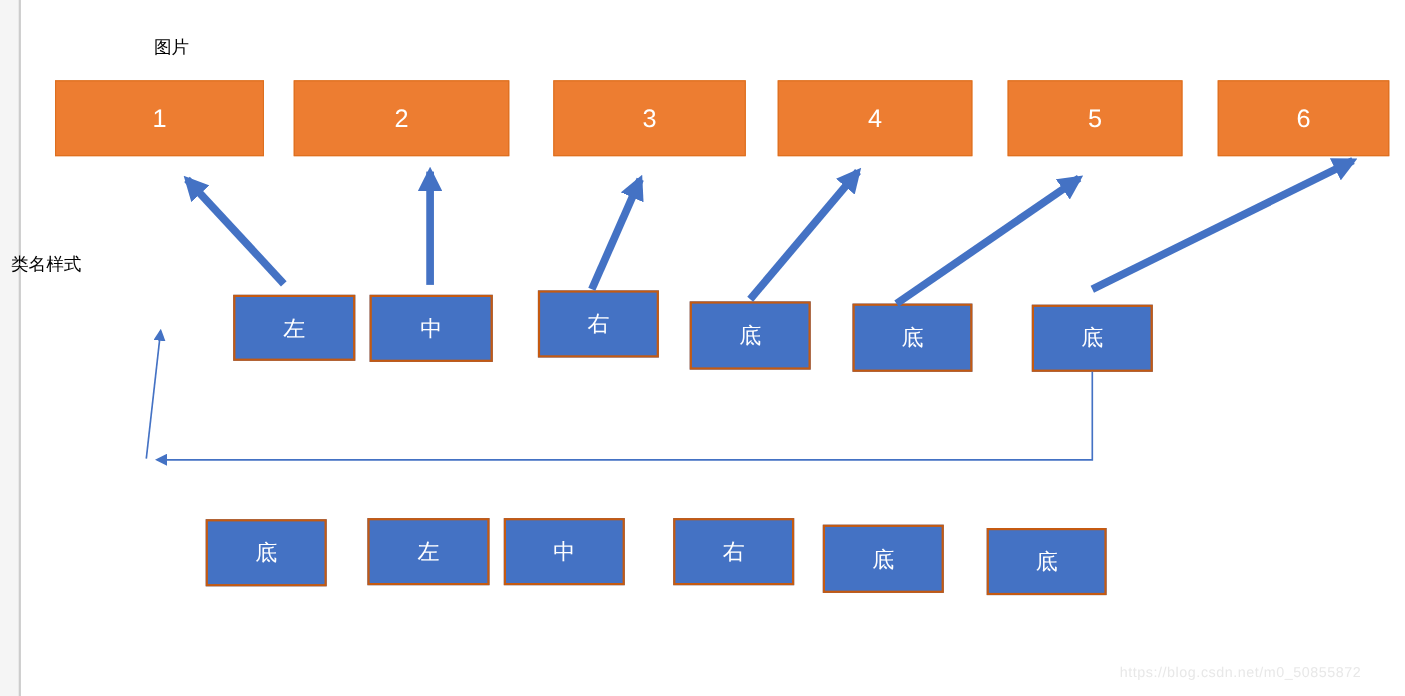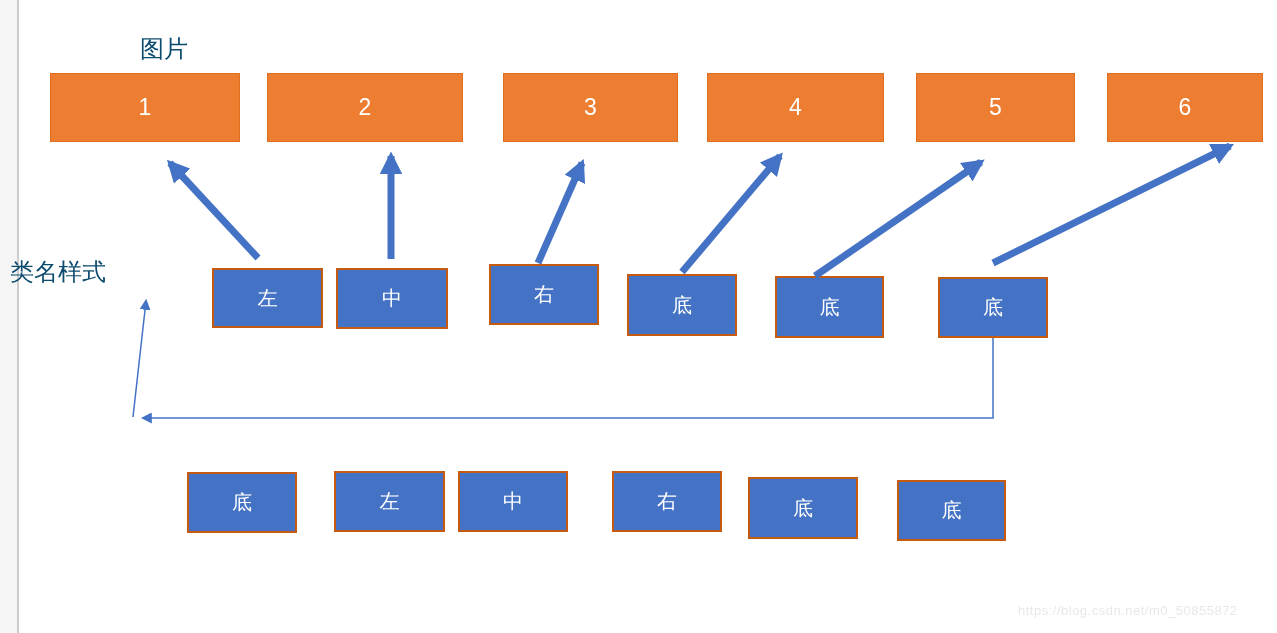--- a/index.html
+++ b/index.html
@@ -16,22 +16,22 @@
   }
   .left-strip {
     position: absolute;
     left: 0; top: 0;
     width: 17px; height: 633px;
     background: #f5f5f5;
     border-right: 2px solid #cccccc;
   }
   .free-label {
     position: absolute;
-    color: #0c4a6e;
-    font-size: 24px;
+    color: #000000;
+    font-size: 16px;
     white-space: nowrap;
   }
   .obox {
     position: absolute;
     background: #ED7D31;
     border: 1px solid #dd6f1f;
     color: #ffffff;
     display: flex;
     align-items: center;
     justify-content: center;
@@ -74,21 +74,21 @@
 
   <div class="free-label" style="left:140px; top:33px;">图片</div>
 
   <div class="obox" style="left:50px;  top:73px; width:190px; height:69px;">1</div>
   <div class="obox" style="left:267px; top:73px; width:196px; height:69px;">2</div>
   <div class="obox" style="left:503px; top:73px; width:175px; height:69px;">3</div>
   <div class="obox" style="left:707px; top:73px; width:177px; height:69px;">4</div>
   <div class="obox" style="left:916px; top:73px; width:159px; height:69px;">5</div>
   <div class="obox" style="left:1107px; top:73px; width:156px; height:69px;">6</div>
 
-  <div class="free-label" style="left:10px; top:230px;margin-top:26px;">类名样式</div>
+  <div class="free-label" style="left:10px; top:230px;">类名样式</div>
 
   <div class="bbox" style="left:212px; top:268px; width:111px; height:60px;">左</div>
   <div class="bbox" style="left:336px; top:268px; width:112px; height:61px;">中</div>
   <div class="bbox" style="left:489px; top:264px; width:110px; height:61px;">右</div>
   <div class="bbox" style="left:627px; top:274px; width:110px; height:62px;">底</div>
   <div class="bbox" style="left:775px; top:276px; width:109px; height:62px;">底</div>
   <div class="bbox" style="left:938px; top:277px; width:110px; height:61px;">底</div>
 
   <div class="bbox" style="left:187px; top:472px; width:110px; height:61px;">底</div>
   <div class="bbox" style="left:334px; top:471px; width:111px; height:61px;">左</div>

